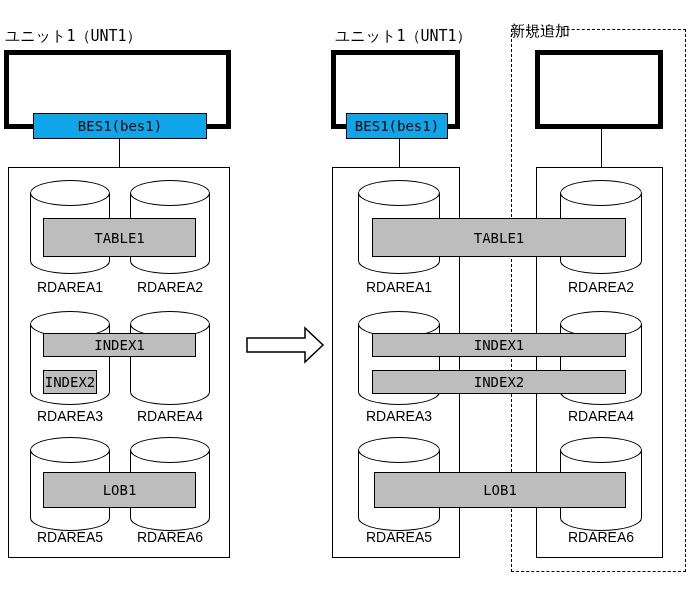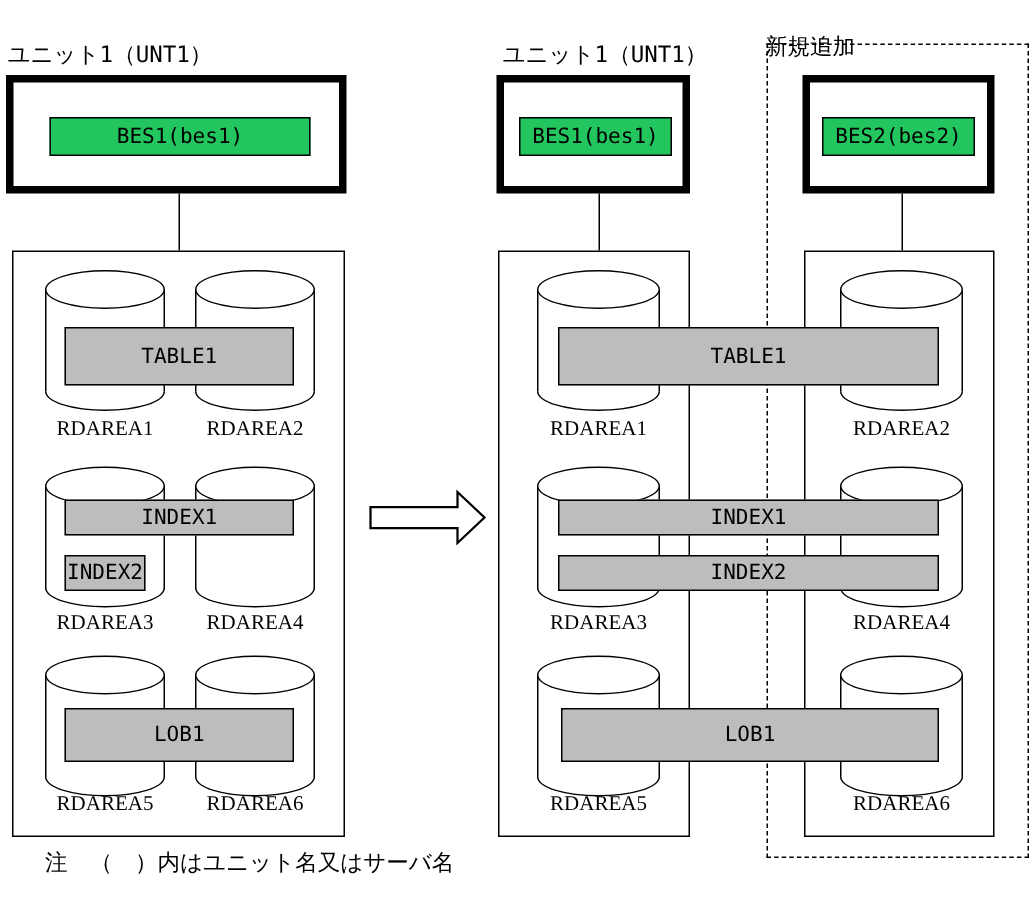--- a/index.html
+++ b/index.html
@@ -1,23 +1,23 @@
 <!DOCTYPE html>
 <html><head>
 <meta charset="utf-8">
 <style>
   html,body{margin:0;padding:0;background:#fff;}
   .stage{position:relative;width:690px;height:600px;background:#fff;overflow:hidden;
          font-family:"DejaVu Sans Mono","DejaVu Sans",sans-serif;color:#000;}
   .lbl{position:absolute;font-size:15px;white-space:nowrap;line-height:17px;}
   .mono{position:absolute;font-size:14px;white-space:nowrap;line-height:16px;
-        font-family:Liberation Serif, serif;text-align:center;}
+        font-family:Liberation Sans, sans-serif;text-align:center;}
   .box-thick{position:absolute;border:5px solid #000;background:#fff;box-sizing:border-box;z-index:2;}
-  .box-thin{position:absolute;border:1px solid #000;background:#22c55e;box-sizing:border-box;z-index:3;
-            font-family:"DejaVu Sans Mono",monospace;font-size:14px;text-align:center;}
+  .box-thin{position:absolute;border:1px solid #000;background:#0ea5e9;box-sizing:border-box;z-index:3;
+            font-family:"DejaVu Sans Mono",monospace;font-size:14px;text-align:center;margin-top:35px;}
   .container-box{position:absolute;border:1px solid #000;background:#fff;box-sizing:border-box;z-index:0;}
   .dashed-box{position:absolute;border:1px dashed #000;box-sizing:border-box;z-index:0;}
   .vline{position:absolute;width:1px;background:#000;z-index:1;}
   .cyl{position:absolute;width:80px;height:94px;z-index:1;}
   .cyl i{display:block;}
   .cyl .ctop{position:absolute;left:0;right:0;top:0;height:26px;border:1px solid #000;
              border-radius:50%;background:#fff;z-index:3;box-sizing:border-box;}
   .cyl .cbody{position:absolute;left:0;right:0;top:13px;bottom:13px;border-left:1px solid #000;
               border-right:1px solid #000;background:#fff;z-index:2;box-sizing:border-box;}
   .cyl .cbot{position:absolute;left:0;right:0;bottom:0;height:26px;border:1px solid #000;
@@ -94,21 +94,20 @@
   <div class="lbl" style="left:510px;top:3px;margin-top:20px;">新規追加</div>
 
   <div class="dashed-box" style="left:511px;top:29px;width:175px;height:543px;"></div>
 
   <div class="lbl" style="left:335px;top:28px;">ユニット1（UNT1）</div>
 
   <div class="box-thick" style="left:331px;top:50px;width:129px;height:79px;"></div>
   <div class="box-thick" style="left:535px;top:50px;width:128px;height:79px;"></div>
 
   <div class="box-thin" style="left:346px;top:78px;width:102px;height:26px;line-height:24px;">BES1(bes1)</div>
-  <div class="box-thin" style="left:548px;top:78px;width:102px;height:26px;line-height:24px;">BES2(bes2)</div>
 
   <div class="vline" style="left:399px;top:104px;height:63px;"></div>
   <div class="vline" style="left:601px;top:104px;height:63px;"></div>
 
   <div class="container-box" style="left:332px;top:167px;width:128px;height:391px;"></div>
   <div class="container-box" style="left:536px;top:167px;width:127px;height:391px;"></div>
 
   <div class="cyl" style="left:358px;top:180px;width:82px;">
       <i class="ctop"></i>
       <i class="cbody"></i>
@@ -146,15 +145,14 @@
   <div class="band" style="left:372px;top:370px;width:254px;height:24px;">INDEX2</div>
   <div class="band" style="left:374px;top:472px;width:252px;height:36px;">LOB1</div>
 
   <div class="mono" style="left:358px;top:279px;width:82px;">RDAREA1</div>
   <div class="mono" style="left:560px;top:279px;width:82px;">RDAREA2</div>
   <div class="mono" style="left:358px;top:408px;width:82px;">RDAREA3</div>
   <div class="mono" style="left:560px;top:408px;width:82px;">RDAREA4</div>
   <div class="mono" style="left:358px;top:529px;width:82px;">RDAREA5</div>
   <div class="mono" style="left:560px;top:529px;width:82px;">RDAREA6</div>
 
-  <div class="lbl" style="left:30px;top:567px;">注　（　）内はユニット名又はサーバ名</div>
 
 </div>
 
 </body></html>

